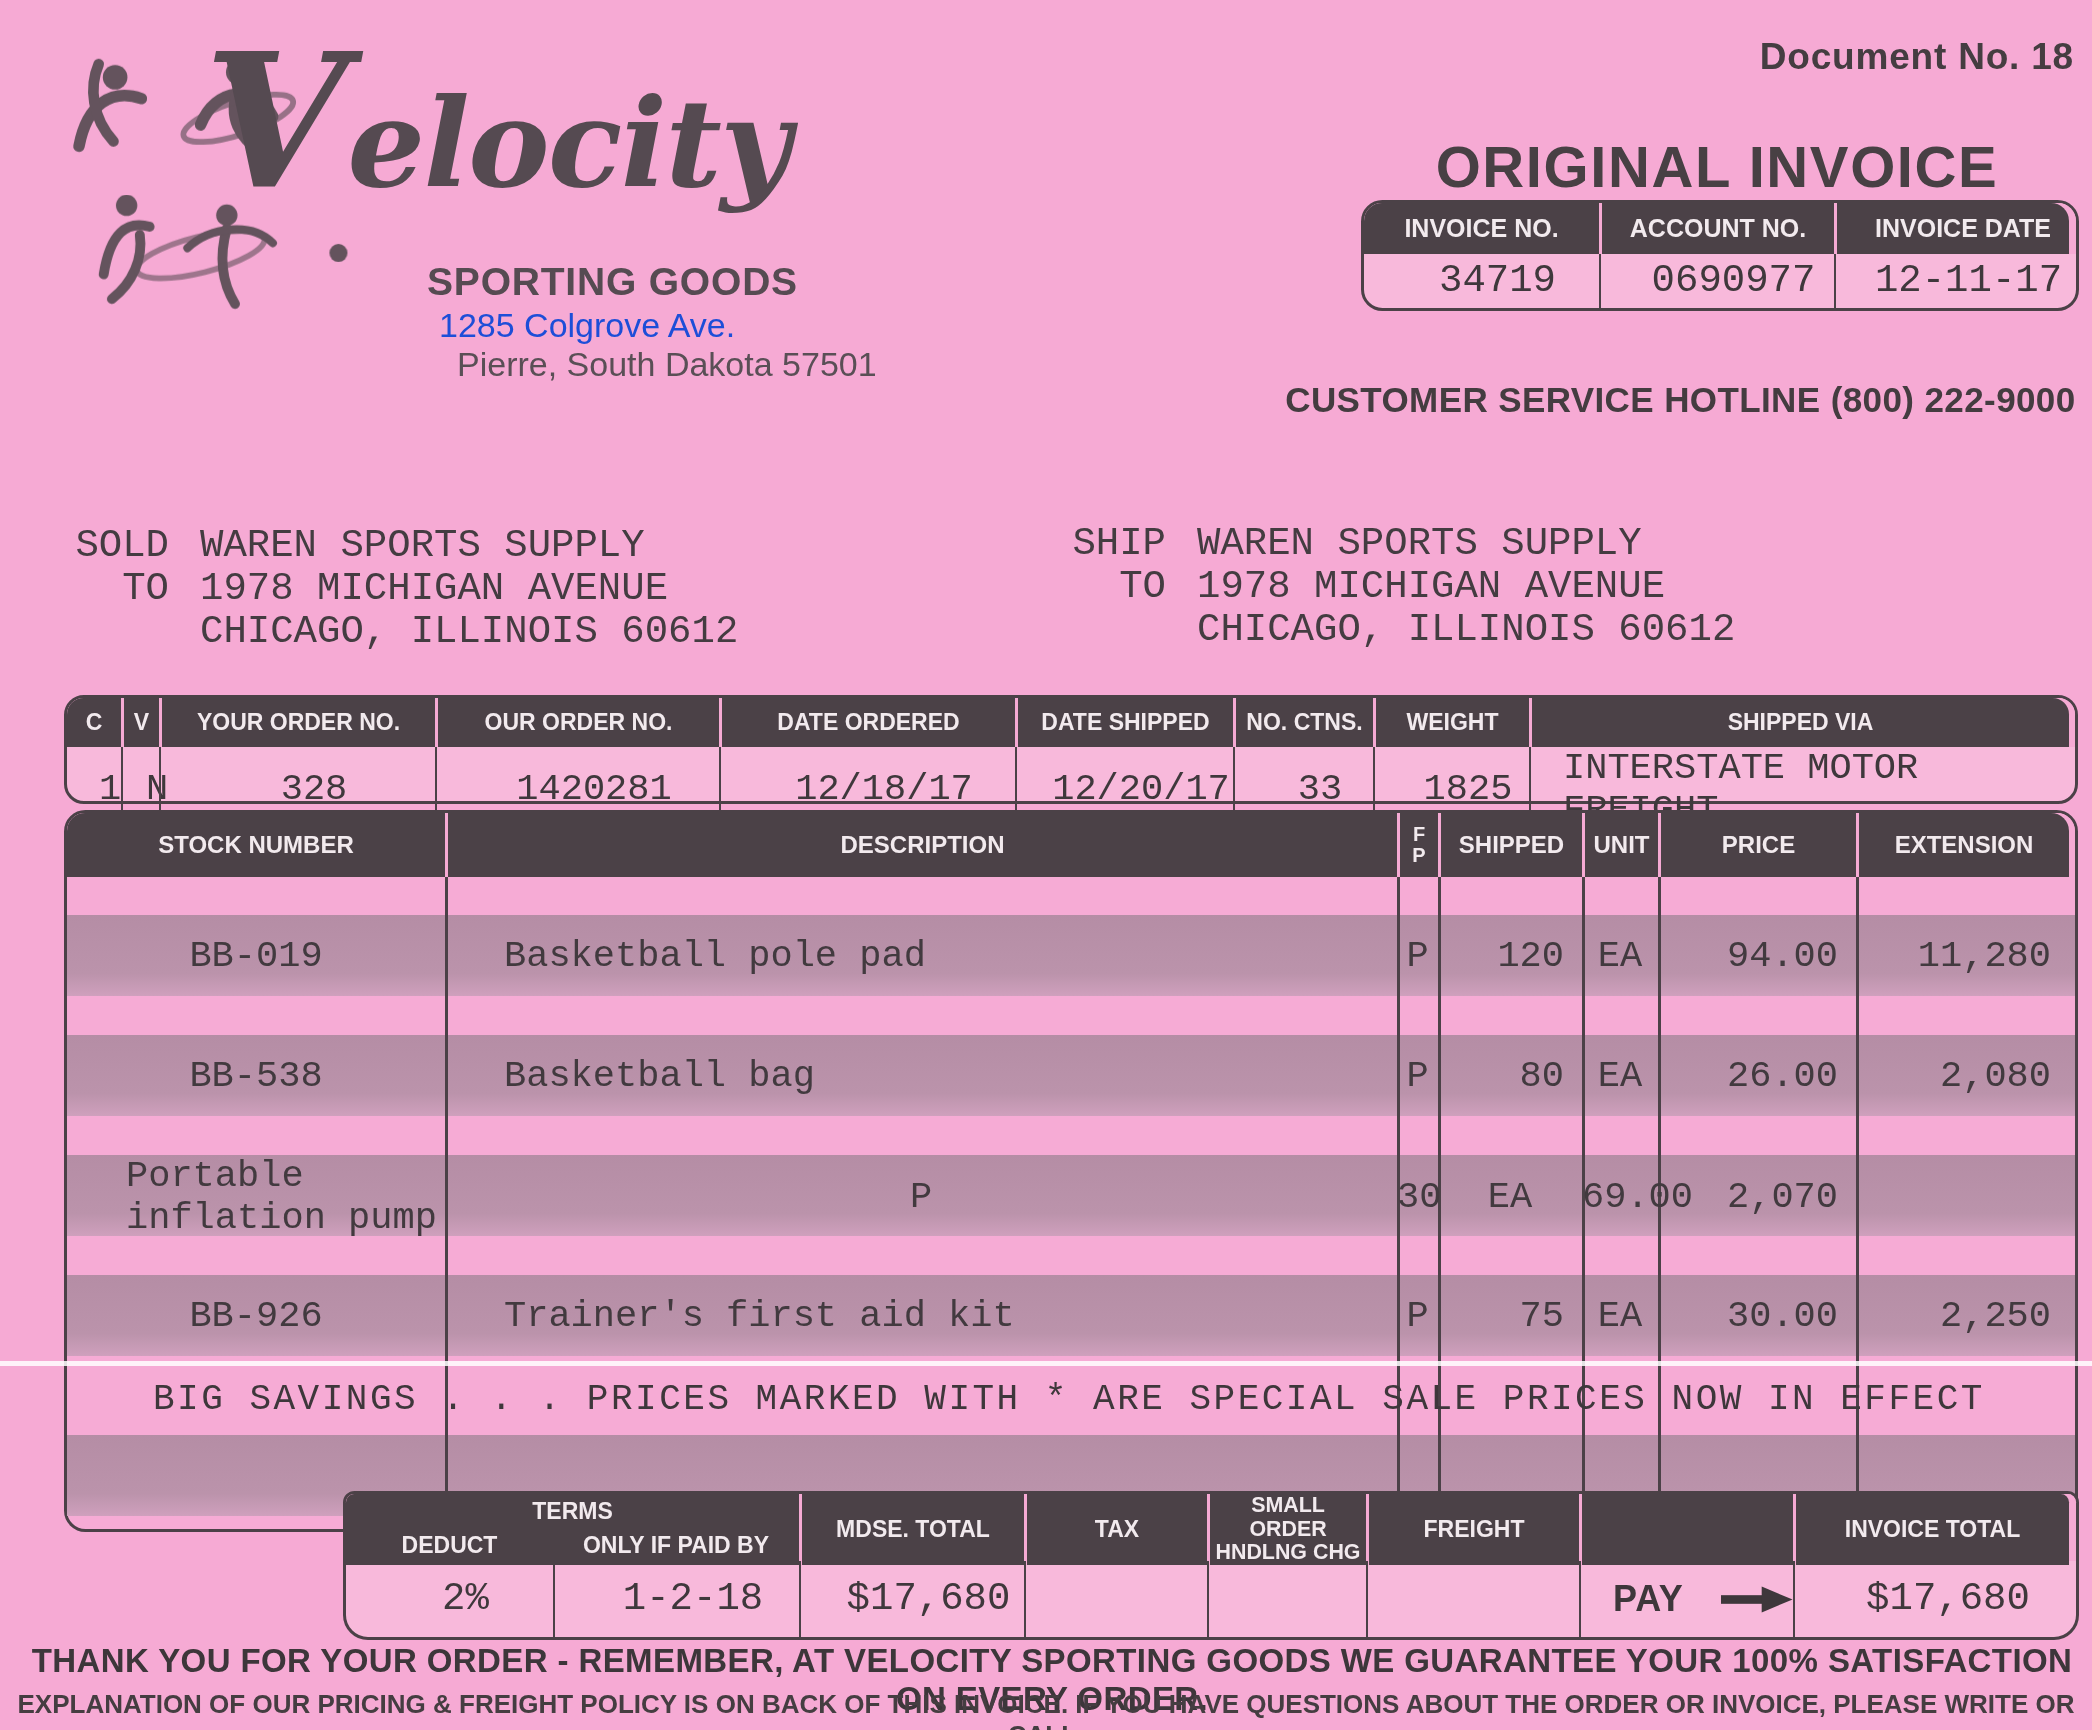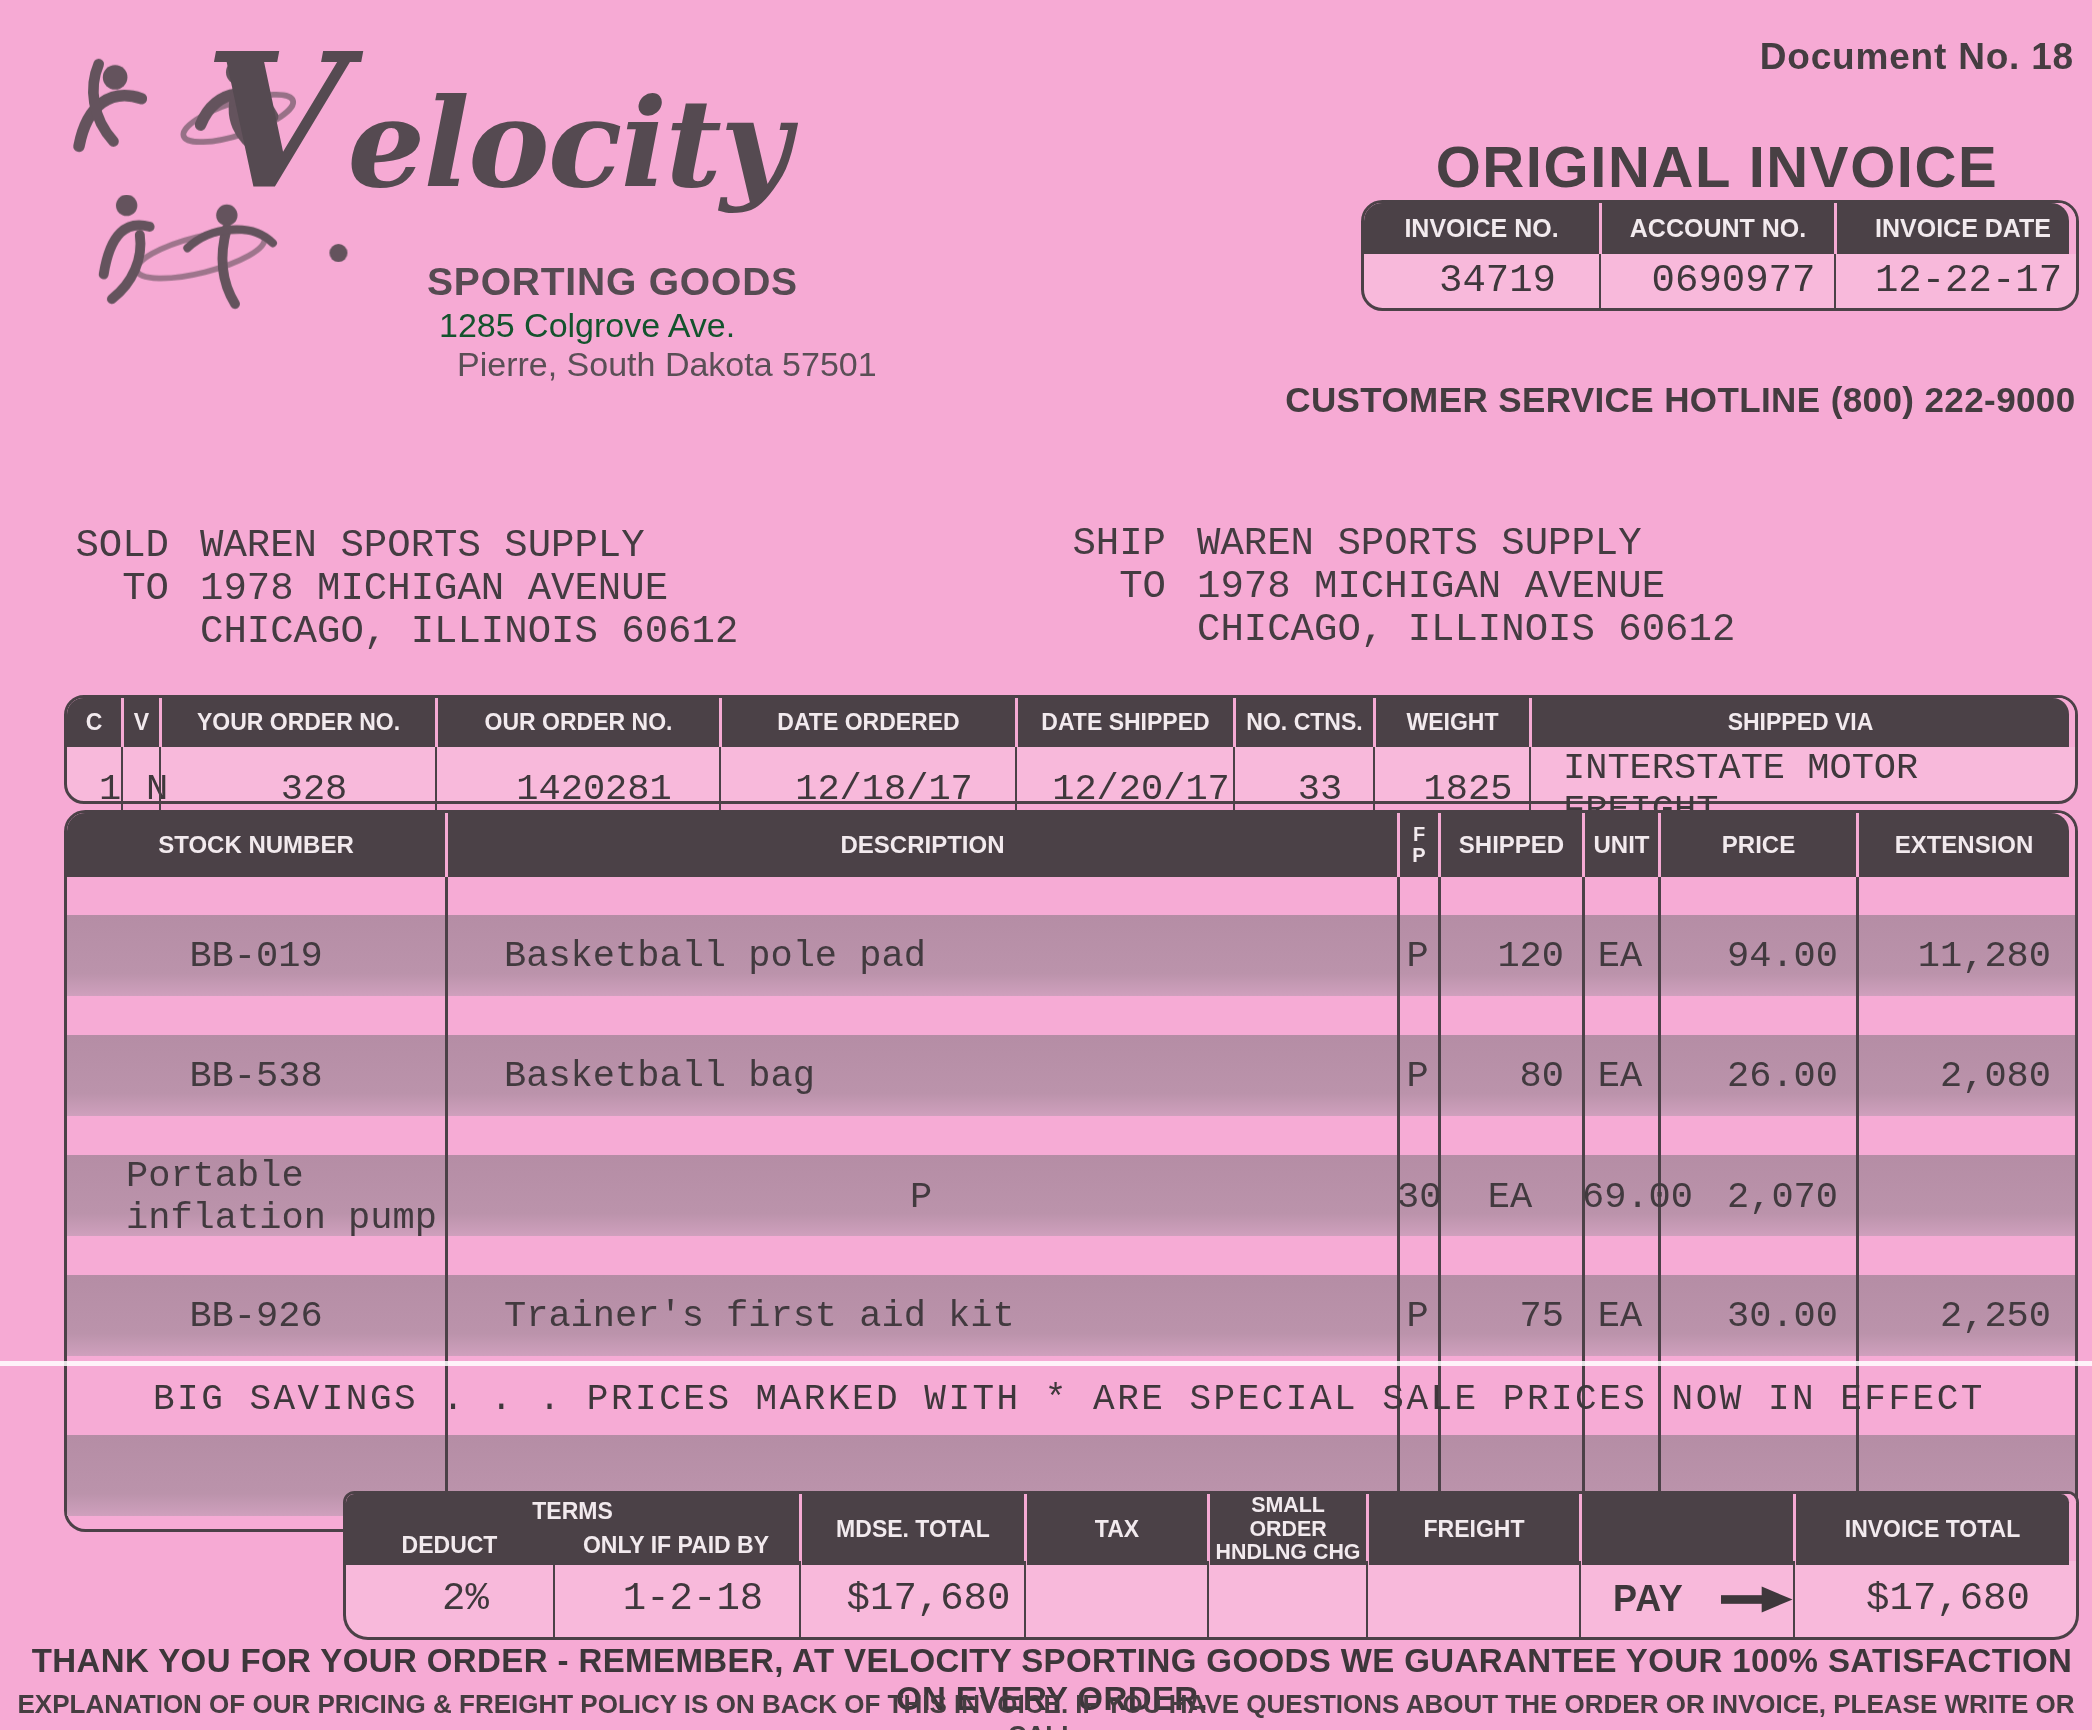--- a/index.html
+++ b/index.html
@@ -17,21 +17,21 @@
     font-size:58px; font-weight:bold; color:#4840445; color:#484044; letter-spacing:1.6px;}
   .hotline{top:380px; right:16.4px; font-size:35px; font-weight:bold; color:#443c40; letter-spacing:0.4px;}
 
   
   .logo-svg{left:64px; top:46px;}
   .logo-text{left:204px; top:43px; color:#554a51; font-family:"DejaVu Serif", serif;
     font-style:italic; font-weight:bold; line-height:0.85; white-space:nowrap;}
   .logo-text .v{font-size:185px;}
   .logo-text .rest{font-size:122px; letter-spacing:-1.6px;}
   .sporting{left:427px; top:260px; font-size:39px; font-weight:bold; color:#564b52; letter-spacing:0.8px;}
-  .addr1{left:439px; top:306px; font-size:34px; color:#14532d;}
+  .addr1{left:439px; top:306px; font-size:34px; color:#1d4ed8;}
   .addr2{left:457px; top:345px; font-size:34px; color:#5a4f56;}
 
   
   .tbl{border:3.3px solid #4b4147; background:#f8b9db;}
   .hrow{display:grid; background:#f6aad4;}
   .hcell{background:#4b4147; display:flex; align-items:center; justify-content:center;
     color:#f2eaee; font-weight:bold; border-left:3.3px solid #f6aad4;}
   .hcell:first-child{border-left:none;}
   .vrow{display:grid;}
   .vcell{display:flex; align-items:center; justify-content:center;
@@ -152,21 +152,21 @@
 
   <div class="abs tbl" id="inv-info">
     <div class="hrow">
       <div class="hcell">INVOICE NO.</div>
       <div class="hcell">ACCOUNT NO.</div>
       <div class="hcell">INVOICE DATE</div>
     </div>
     <div class="vrow">
       <div class="vcell">34719</div>
       <div class="vcell">0690977</div>
-      <div class="vcell">12-22-17</div>
+      <div class="vcell">12-11-17</div>
     </div>
   </div>
 
   <div class="abs hotline">CUSTOMER SERVICE HOTLINE (800) 222-9000</div>
 
   <div class="abs addr-block" id="sold-block">
     <div class="lbl">SOLD</div>
     <div>WAREN SPORTS SUPPLY</div>
     <div class="lbl">TO</div>
     <div>1978 MICHIGAN AVENUE</div>

